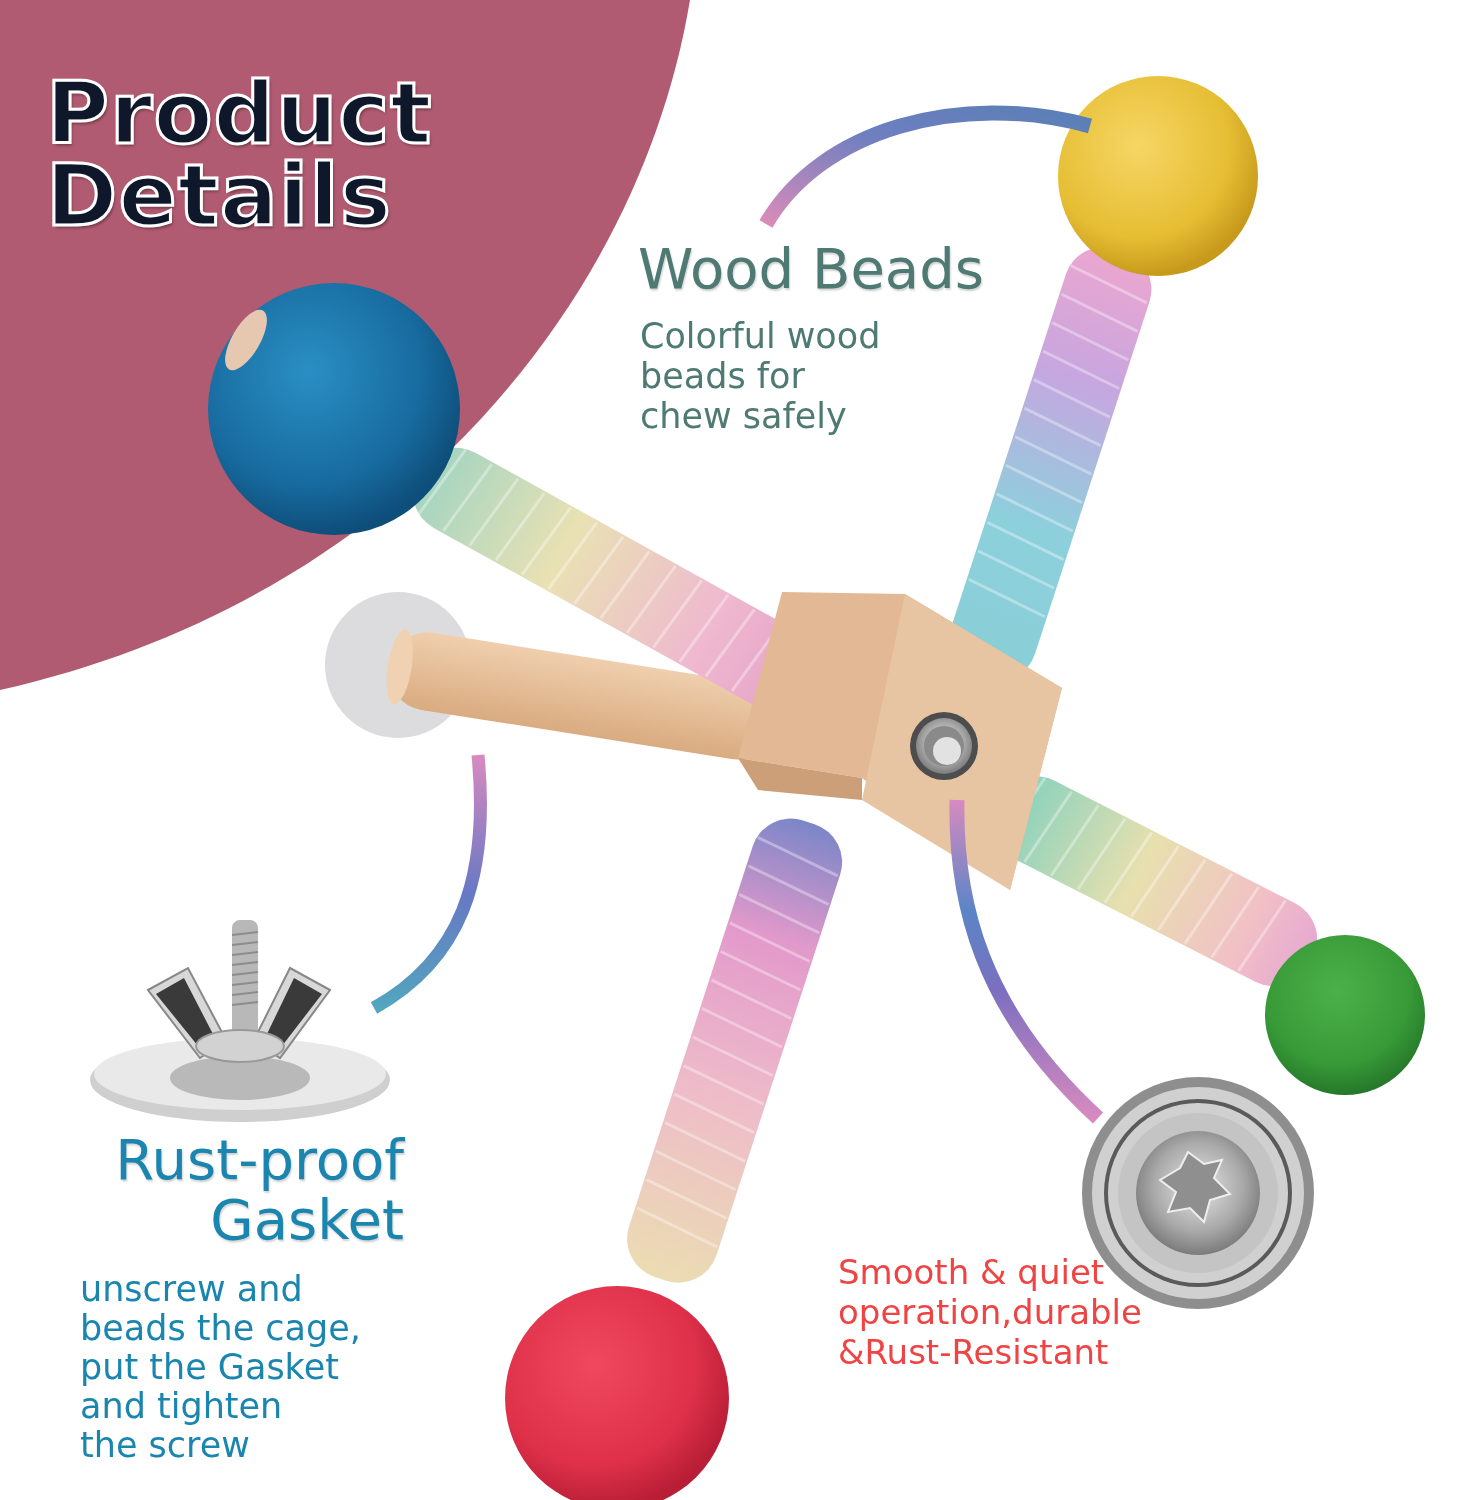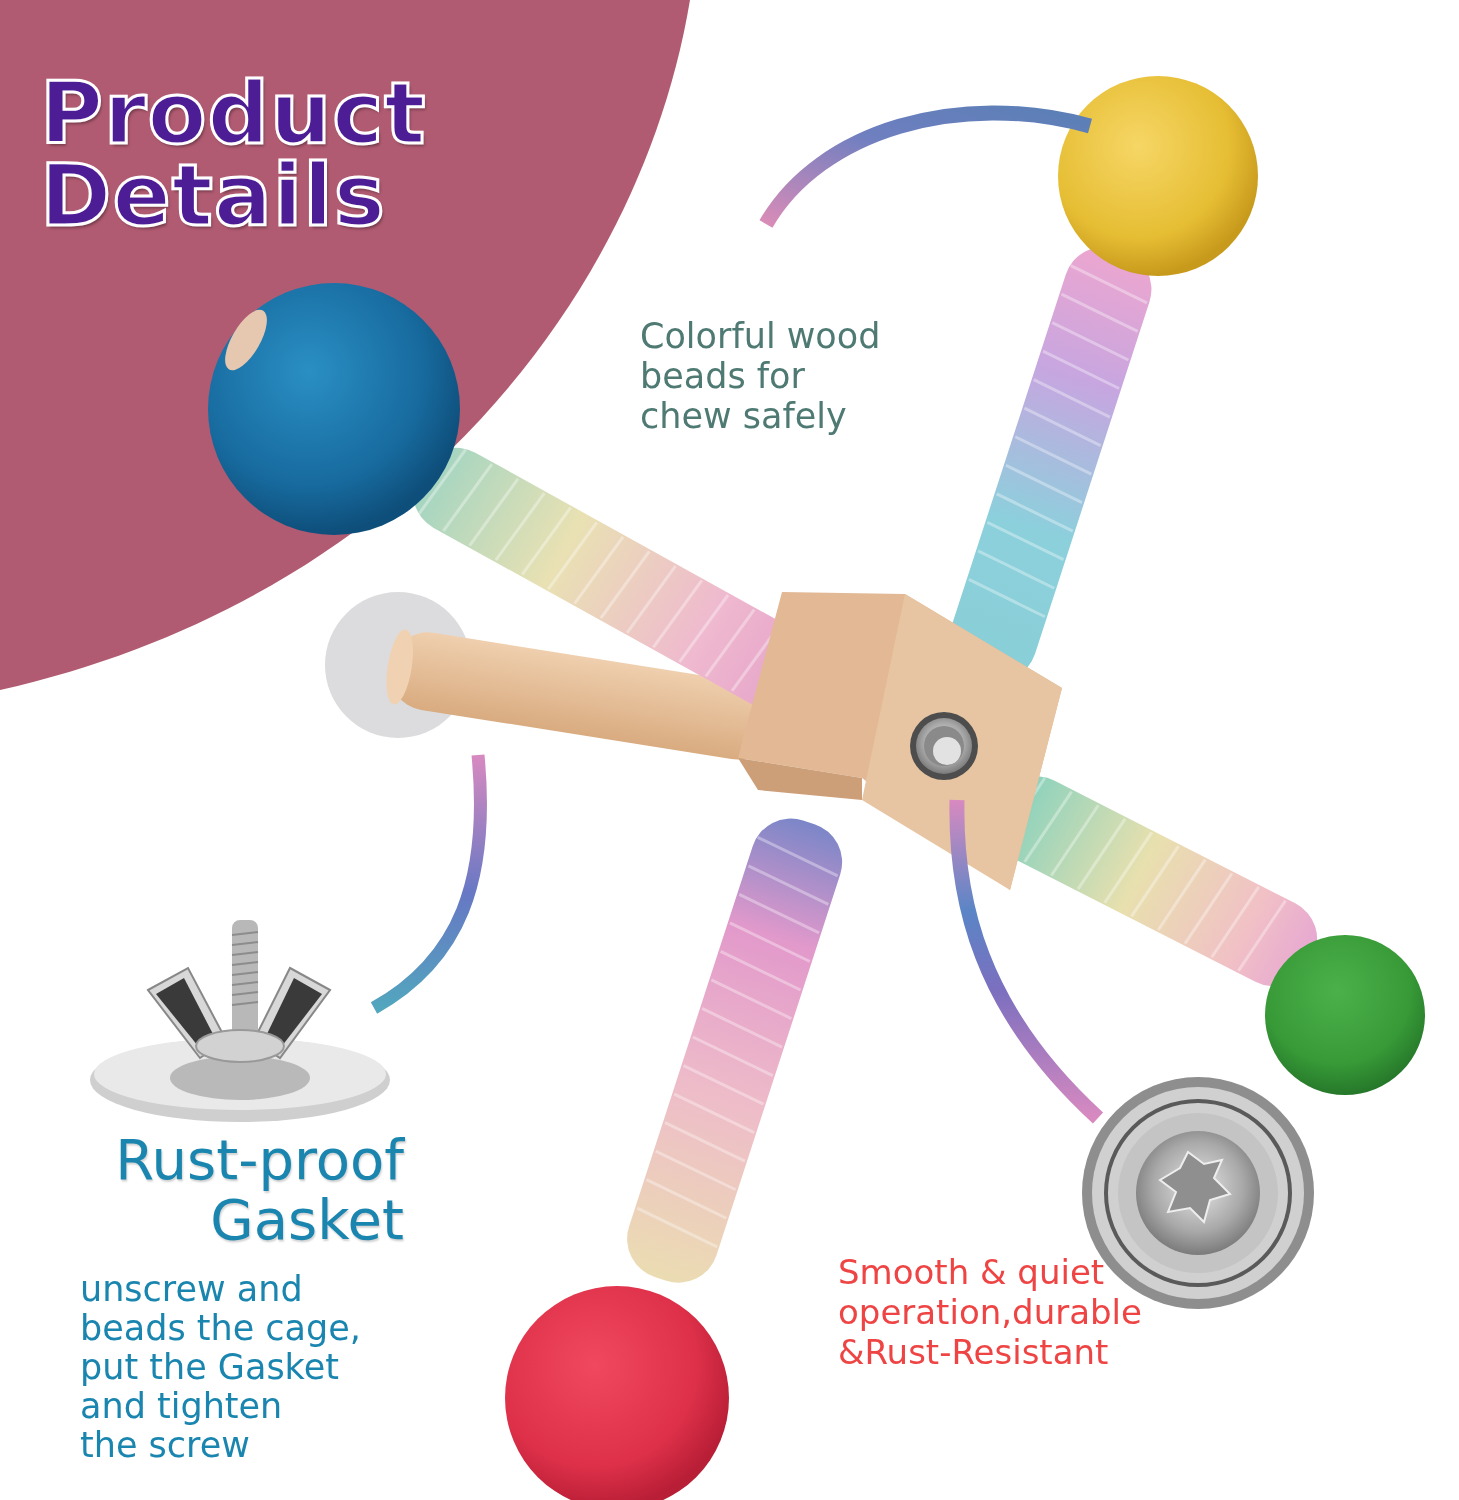--- a/index.html
+++ b/index.html
@@ -5,24 +5,24 @@
     html, body { margin: 0; padding: 0; }
     body {
       width: 1459px; height: 1500px; position: relative; overflow: hidden;
       background: #ffffff;
       font-family: "DejaVu Sans", sans-serif;
     }
     .stage { position: absolute; inset: 0; }
     svg.art { position: absolute; left: 0; top: 0; width: 1459px; height: 1500px; }
 
     .title {
-      position: absolute; left: 40px; top: 72px;
+      position: absolute; left: 46px; top: 72px;
       font-family: "DejaVu Sans", sans-serif; font-weight: 900;
       font-size: 86px; line-height: 82px; letter-spacing: 1px;
-      color: #4c1d95;
+      color: #0f172a;
       -webkit-text-stroke: 3px #ffffff;
       text-shadow: 2px 3px 3px rgba(0,0,0,0.35);
     }
     .title div { white-space: nowrap; }
 
     .heading {
       position: absolute; font-family: "DejaVu Sans", sans-serif;
       font-weight: 400; white-space: nowrap;
       text-shadow: 1px 2px 2px rgba(0,0,0,0.18);
     }
@@ -255,20 +255,21 @@
     <path d="M766 224 C820 130 960 90 1090 126" fill="none" stroke="url(#calloutPink)" stroke-width="15" stroke-linecap="butt"></path>
     <path d="M478 755 C490 880 460 960 374 1008" fill="none" stroke="url(#calloutV)" stroke-width="13"></path>
     <path d="M957 800 C955 900 980 1010 1098 1118" fill="none" stroke="url(#calloutR)" stroke-width="15"></path>
   </svg>
 
   <div class="title">
     <div>Product</div>
     <div>Details</div>
   </div>
 
+  <div class="heading wb-head">Wood Beads</div>
   <div class="body-text wb-body">Colorful wood
 beads for
 chew safely</div>
 
   <div class="heading rp-head">Rust-proof
 Gasket</div>
   <div class="body-text rp-body">unscrew and
 beads the cage,
 put the Gasket
 and tighten

